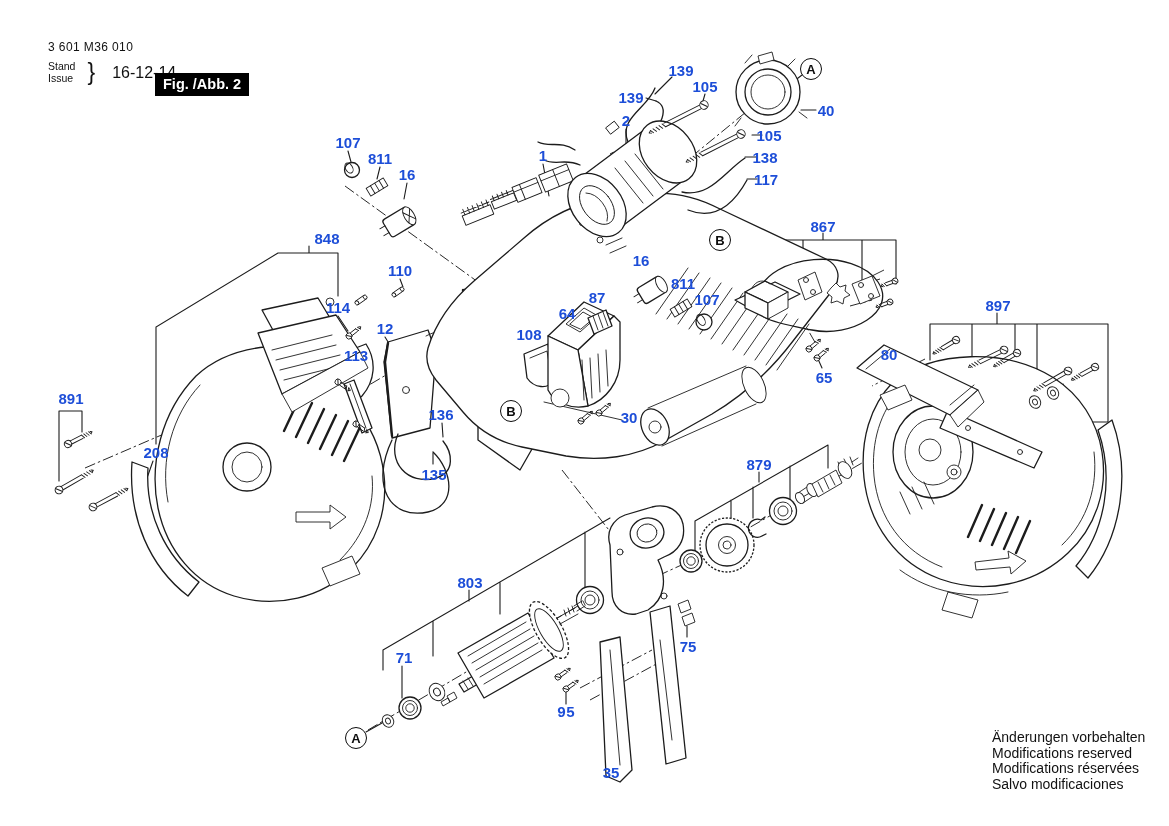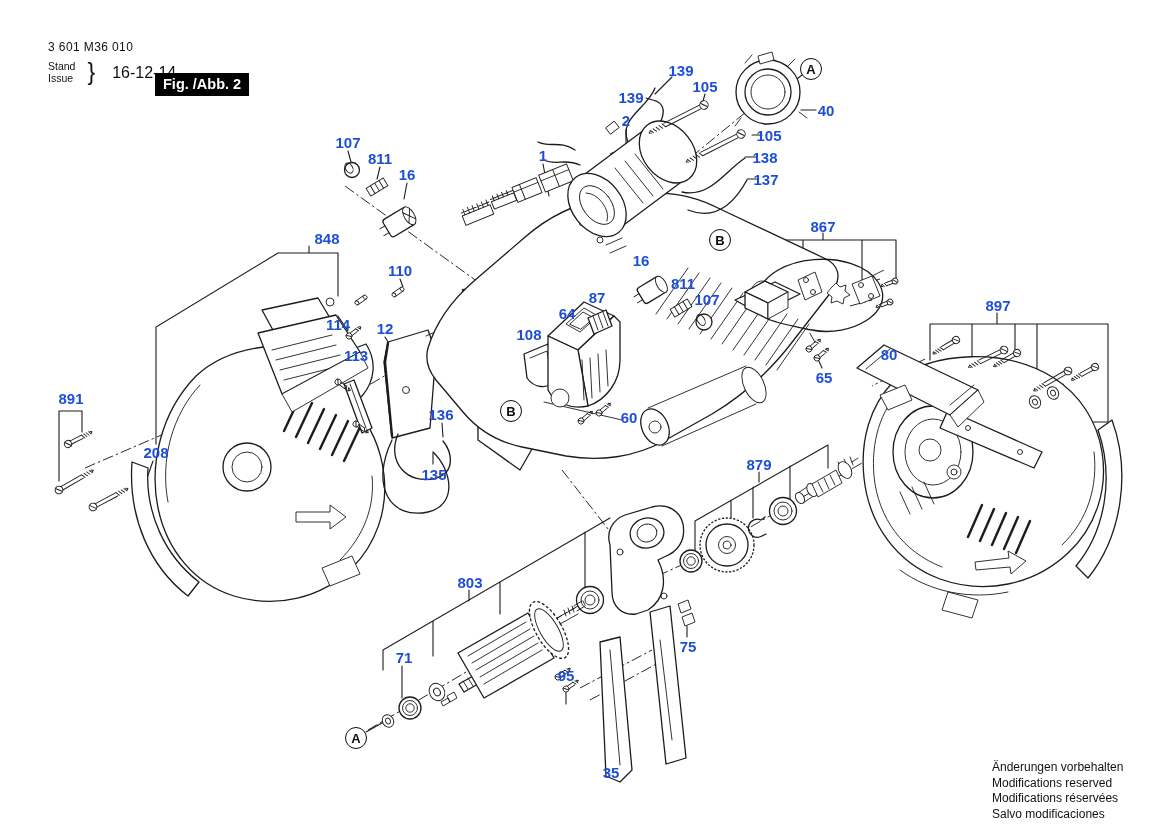--- a/index.html
+++ b/index.html
@@ -23,21 +23,21 @@
     font:bold 13px "Liberation Sans",sans-serif;color:#0d0d0d;
     transform:translate(-50%,-50%);z-index:5;}
   .header{position:absolute;left:48px;top:40px;z-index:6;}
   .part-number{font-size:12px;letter-spacing:0.4px;margin-bottom:7px;}
   .stand-issue{display:flex;align-items:center;gap:12px;}
   .si-col{display:flex;flex-direction:column;font-size:10.5px;line-height:11.5px;}
   .brace{font-size:23px;font-weight:400;line-height:22px;margin-top:-2px;}
   .date{font-size:16px;margin-left:5px;}
   .fig-badge{position:absolute;left:155px;top:73px;background:#000;color:#fff;
     font:bold 14.5px "Liberation Sans",sans-serif;padding:3px 8px 4px 8px;z-index:6;}
-  .footer{position:absolute;left:992px;top:760px;font-size:12px;line-height:15.5px;z-index:6;}
+  .footer{position:absolute;left:992px;top:730px;font-size:14px;line-height:15.5px;z-index:6;}
 </style>
 </head>
 <body>
 
 <div class="page">
 
   <div class="header">
     <div class="part-number">3 601 M36 010</div>
     <div class="stand-issue">
       <div class="si-col">
@@ -373,49 +373,49 @@
   </svg>
 
   <div>
       <div class="part-label" style="left: 681px; top: 70px;">139</div>
       <div class="part-label" style="left: 705px; top: 86px;">105</div>
       <div class="part-label" style="left: 631px; top: 97px;">139</div>
       <div class="part-label" style="left: 626px; top: 120px;">2</div>
       <div class="part-label" style="left: 826px; top: 110px;">40</div>
       <div class="part-label" style="left: 769px; top: 135px;">105</div>
       <div class="part-label" style="left: 765px; top: 157px;">138</div>
-      <div class="part-label" style="left: 766px; top: 179px;">137</div>
+      <div class="part-label" style="left: 766px; top: 179px;">117</div>
       <div class="part-label" style="left: 348px; top: 142px;">107</div>
       <div class="part-label" style="left: 380px; top: 158px;">811</div>
       <div class="part-label" style="left: 407px; top: 174px;">16</div>
       <div class="part-label" style="left: 543px; top: 155px;">1</div>
       <div class="part-label" style="left: 327px; top: 238px;">848</div>
       <div class="part-label" style="left: 400px; top: 270px;">110</div>
-      <div class="part-label" style="left: 338px; top: 324px;">114</div>
+      <div class="part-label" style="left: 338px; top: 307px;">114</div>
       <div class="part-label" style="left: 823px; top: 226px;">867</div>
       <div class="part-label" style="left: 641px; top: 260px;">16</div>
       <div class="part-label" style="left: 683px; top: 283px;">811</div>
       <div class="part-label" style="left: 707px; top: 299px;">107</div>
       <div class="part-label" style="left: 998px; top: 305px;">897</div>
       <div class="part-label" style="left: 597px; top: 297px;">87</div>
       <div class="part-label" style="left: 567px; top: 313px;">64</div>
       <div class="part-label" style="left: 529px; top: 334px;">108</div>
       <div class="part-label" style="left: 385px; top: 328px;">12</div>
       <div class="part-label" style="left: 356px; top: 355px;">113</div>
       <div class="part-label" style="left: 71px; top: 398px;">891</div>
       <div class="part-label" style="left: 441px; top: 414px;">136</div>
       <div class="part-label" style="left: 156px; top: 452px;">208</div>
       <div class="part-label" style="left: 434px; top: 474px;">135</div>
-      <div class="part-label" style="left: 629px; top: 417px;">60</div>
+      <div class="part-label" style="left: 629px; top: 417px;">30</div>
       <div class="part-label" style="left: 824px; top: 377px;">65</div>
       <div class="part-label" style="left: 889px; top: 354px;">80</div>
       <div class="part-label" style="left: 759px; top: 464px;">879</div>
       <div class="part-label" style="left: 470px; top: 582px;">803</div>
       <div class="part-label" style="left: 404px; top: 657px;">71</div>
-      <div class="part-label" style="left: 566px; top: 675px;">95</div>
+      <div class="part-label" style="left: 566px; top: 713px; font-family: Liberation Mono, monospace;">95</div>
       <div class="part-label" style="left: 688px; top: 646px;">75</div>
       <div class="part-label" style="left: 611px; top: 772px;">35</div>
       <div class="callout" style="left: 811px; top: 69px;">A</div>
       <div class="callout" style="left: 720px; top: 240px;">B</div>
       <div class="callout" style="left: 511px; top: 411px;">B</div>
       <div class="callout" style="left: 356px; top: 738px;">A</div>
     </div>
 
   <div class="footer">
     <div>Änderungen vorbehalten</div>

